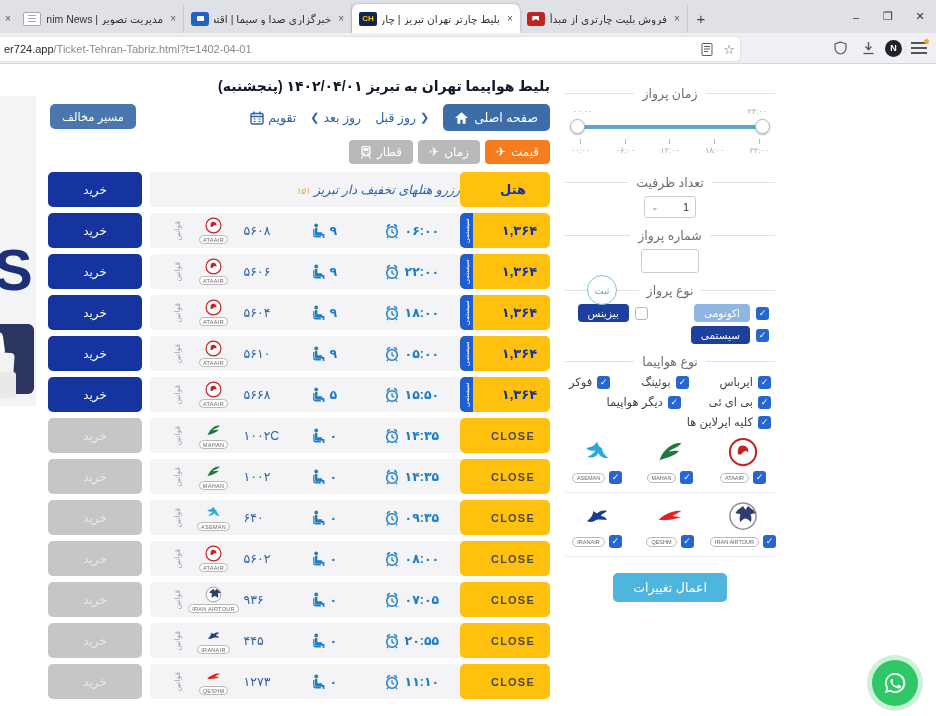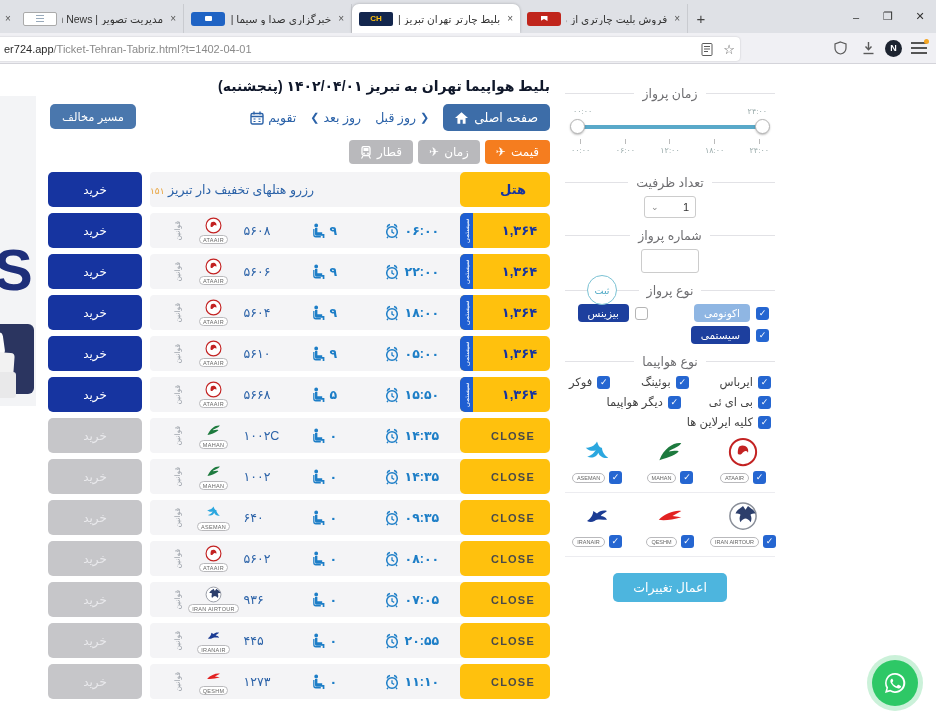--- a/index.html
+++ b/index.html
@@ -7,21 +7,21 @@
   #stage{position:relative;width:936px;height:716px;background:#fff;}
 
   
   .tabbar{position:absolute;left:0;top:0;width:936px;height:33px;background:#dfe1e6;display:flex;align-items:flex-end;}
   .tab{height:29px;display:flex;align-items:center;gap:5px;padding:0 7px;font-size:10.5px;color:#333;
        border-right:1px solid #c9cbd0;max-width:168px;min-width:0;}
   .tab .ttl{white-space:nowrap;overflow:hidden;max-width:118px;direction:rtl;}
   .tab.active{background:#fff;border-radius:7px 7px 0 0;border-right:none;box-shadow:0 0 3px rgba(0,0,0,.25);}
   .tab .x{color:#555;font-size:10px;margin-left:2px;}
   .tab-partial{width:16px;height:29px;display:flex;align-items:center;justify-content:center;font-size:10px;color:#555;}
-  .fav{width:34px;height:14px;border-radius:3px;flex:0 0 auto;display:flex;align-items:center;justify-content:center;}
+  .fav{width:18px;height:14px;border-radius:3px;flex:0 0 auto;display:flex;align-items:center;justify-content:center;}
   .fav-doc{background:#fff;border:1px solid #aaa;border-radius:2px;}
   .fav-doc::after{content:"";display:block;width:8px;height:1.5px;background:#9ab;box-shadow:0 3px 0 #9ab,0 -3px 0 #9ab;}
   .fav-tv{background:#1f63c4;}
   .fav-tv::after{content:"";width:7px;height:5px;background:#fff;border-radius:1px;}
   .fav-ch{background:#13264d;color:#ffc10d;font-size:8px;font-weight:bold;border-radius:2px;}
   .fav-red{background:#c0251c;}
   .fav-red::after{content:"";width:7px;height:5px;background:#fff;clip-path:polygon(0 0,100% 0,100% 100%,50% 60%,0 100%);}
   .newtab{width:26px;height:26px;display:flex;align-items:center;justify-content:center;font-size:15px;color:#444;margin-bottom:2px;}
   .winctl{margin-left:auto;display:flex;align-items:center;height:33px;}
   .winctl span{width:32px;height:33px;display:flex;align-items:center;justify-content:center;font-size:11px;color:#333;}
@@ -76,21 +76,21 @@
   .logo-ic svg{width:17px;height:17px;display:block;}
   .logo-pill{font-size:5.5px;color:#666;border:1px solid #b9b9bc;border-radius:5px;padding:0.5px 3px;background:#fff;white-space:nowrap;letter-spacing:.3px;}
   .fno{width:56px;margin-left:6px;font-size:12.5px;color:#2b62a8;direction:ltr;text-align:left;}
   .cellic{display:flex;align-items:center;gap:5px;color:#1d7ec7;font-size:12.5px;font-weight:bold;}
   .seats{width:48px;margin-left:12px;}
   .time{width:76px;margin-left:24px;direction:ltr;}
   .price{margin-left:auto;width:90px;height:35px;background:#ffc10d;border-radius:5px;display:flex;align-items:stretch;overflow:hidden;}
   .sys-tag{width:13px;background:#1e5ed2;color:#fff;font-size:6.5px;writing-mode:vertical-rl;transform:rotate(180deg);display:flex;align-items:center;justify-content:center;border-radius:0 4px 4px 0;}
   .pval{flex:1;display:flex;align-items:center;justify-content:center;color:#1634a0;font-size:13px;font-weight:bold;padding-left:16px;}
   .price.close .pval{color:#4a4a4a;font-size:11px;letter-spacing:1.2px;}
-  .hotel-link{flex:1;text-align:left;direction:rtl;font-size:12.5px;color:#2b62a8;}
+  .hotel-link{flex:1;text-align:right;direction:rtl;font-size:12.5px;color:#2b62a8;font-style:italic;}
   .hotel-link small{color:#e8a33d;font-size:9px;}
 
   
   .filters{position:absolute;left:565px;top:12px;width:210px;direction:rtl;}
   .fhead{display:flex;align-items:center;gap:8px;color:#6f6f72;font-size:12.5px;margin:10px 0 6px;text-align:right;}
   .fhead::before,.fhead::after{content:"";flex:1;height:1px;background:#e2e2e6;}
   .slider{position:relative;height:58px;margin:2px 6px 0;direction:ltr;}
   .sl-lab{position:absolute;top:0;font-size:8px;color:#9aa;}
   .sl-track{position:absolute;left:6px;right:6px;top:18px;height:4px;background:#59a9c9;border-radius:2px;}
   .knob{position:absolute;top:-6px;width:15px;height:15px;border-radius:50%;background:#fff;border:1px solid #b5b5b5;box-shadow:0 1px 2px rgba(0,0,0,.25);}

